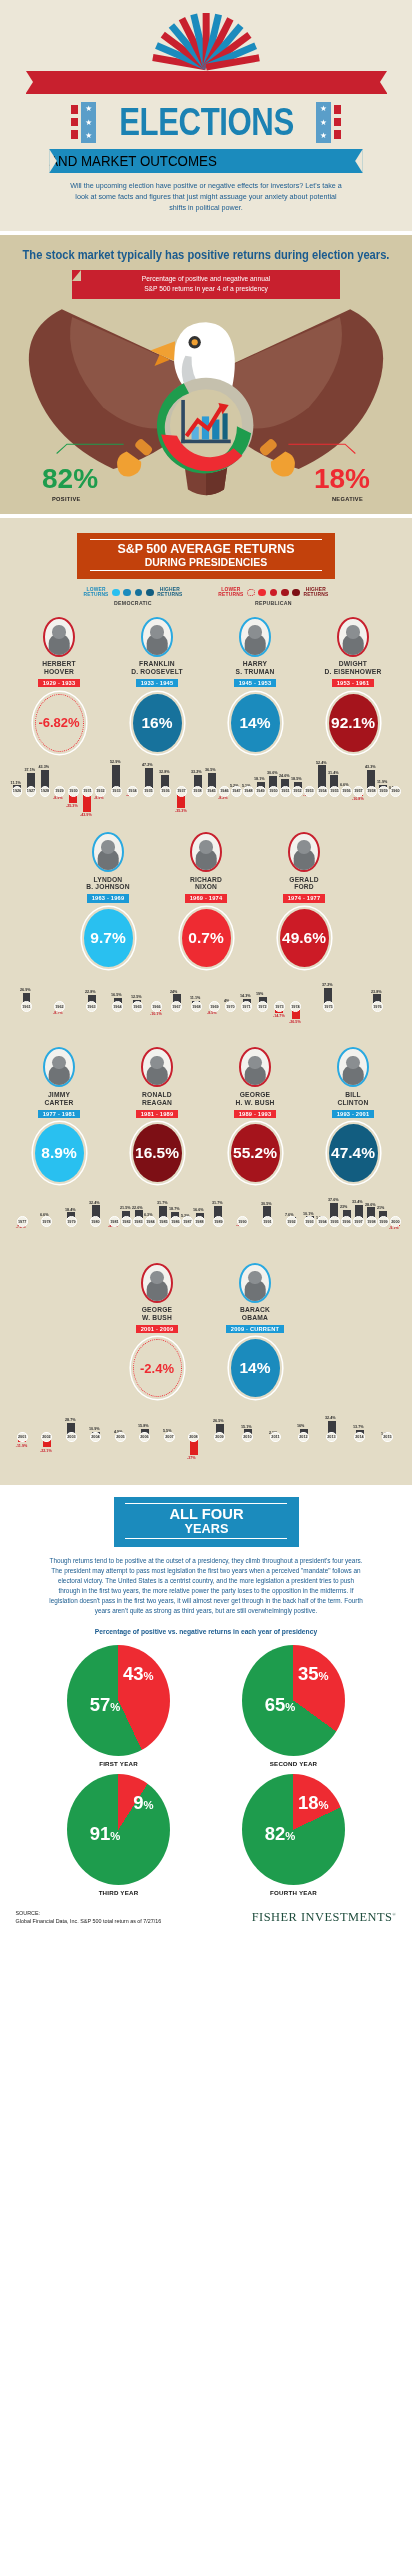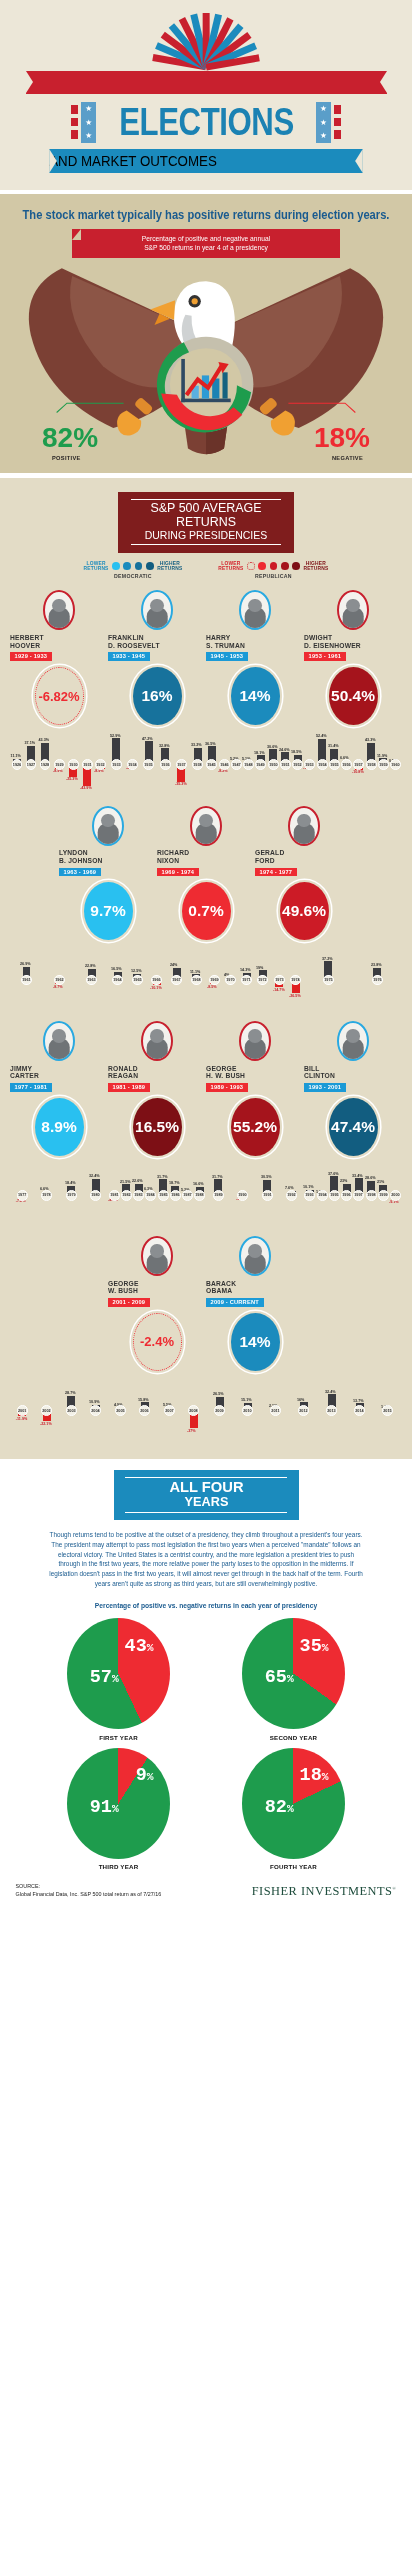--- a/index.html
+++ b/index.html
@@ -71,44 +71,44 @@
      border-width:0 9.3px 11.3px 0; border-color:transparent transparent transparent #d2c8a6;}
 
   .eagle-stage { position:relative; height:206px; }
   .badge-num { position:absolute; top:164px; font-size:28px; font-weight:bold;
                font-family:"Liberation Sans Narrow","Liberation Sans",sans-serif; }
   .badge-lab { position:absolute; top:197px; font-size:5.7px; font-weight:bold; color:#231f20;
                letter-spacing:0.3px; }
 
   
   .banner {
-    position:relative; width:176px; margin:9.3px auto 0; background:#7f1d1d; color:#fff;
+    position:relative; width:258px; margin:9.3px auto 0; background:#c2410c; color:#fff;
     text-align:center; padding:5.2px 0 6.2px;
-    font-family:"Liberation Sans Narrow","Liberation Sans",sans-serif; font-weight:normal;
+    font-family:"Liberation Sans Narrow","Liberation Sans",sans-serif; font-weight:bold;
   }
   .banner .l1 { font-size:13.4px; line-height:1.05; transform:scaleX(.93); }
   .banner .l2 { font-size:11.3px; line-height:1.15; transform:scaleX(.93); }
   .banner hr { border:0; border-top:1px solid #fff; margin:1.5px 13.4px; }
   .banner .tail-l, .banner .tail-r{
     position:absolute; top:11.3px; width:31px; height:29px; background:#17729c; z-index:-1;
   }
   .banner .tail-l{ left:-29px; clip-path: polygon(0 0,100% 0,100% 100%,28% 100%,0 62%); }
   .banner .tail-r{ right:-29px; clip-path: polygon(0 0,100% 0,100% 62%,72% 100%,0 100%); }
 
   
   .legend-row { display:flex; justify-content:center; gap:36px; margin-top:8.2px; }
   .legend { text-align:center; }
   .legend .line { display:flex; align-items:center; gap:3.6px; }
   .legend .lab { font-size:4.9px; font-weight:bold; line-height:1.05; letter-spacing:0.2px; }
   .legend .dot { width:7.7px; height:7.7px; border-radius:50%; }
   .legend .party { font-size:5.2px; font-weight:bold; color:#3b3b3b; margin-top:2.1px; letter-spacing:0.3px; }
 
   
   .prow { display:flex; justify-content:center; gap:0px; margin-top:11.3px; }
-  .pcell { width:98px; text-align:left; position:relative; }
+  .pcell { width:98px; text-align:center; position:relative; }
   .pface {
     width:32px; height:40px; border-radius:50%; margin:0 auto;
     border:2.1px solid #c8202e; background:#f3f2ee; overflow:hidden; position:relative;
   }
   .pface.dem { border-color:#29a9e1; }
   .pface .silhouette{ position:absolute; left:50%; bottom:-3.1px; transform:translateX(-50%);
      width:20.6px; height:24px; background:#6f7376; border-radius:9.3px 9.3px 3.1px 3.1px; }
   .pface .silhouette:before{ content:""; position:absolute; left:50%; top:-8.8px; transform:translateX(-50%);
      width:13.4px; height:13.4px; border-radius:50%; background:#8a8e91; }
   .pname { margin-top:3.6px; font-size:6.7px; font-weight:bold; color:#333;
@@ -144,21 +144,21 @@
   .four-banner .l2{ font-size:13.4px; line-height:1.1; transform:scaleX(.95); }
   .four-banner hr{ border:0; border-top:1px solid #fff; margin:1.5px 11.3px; }
   .four-para { width:319px; margin:9.3px auto 0; text-align:center; color:#1a5b8f;
      font-size:6.4px; line-height:1.55; }
   .four-sub { width:242px; margin:11.3px auto 0; text-align:center; color:#1a5b8f;
      font-size:6.7px; line-height:1.45; font-weight:bold; }
   .pies { display:flex; flex-wrap:wrap; justify-content:center; margin-top:8.2px; }
   .piecell { width:175px; text-align:center; margin-bottom:7.2px; position:relative;}
   .pie { width:103px; height:111px; margin:0 auto; border-radius:50%; position:relative; }
   .pie .plab { position:absolute; color:#fff; font-weight:bold;
-     font-family:Liberation Mono, monospace; }
+     font-family:Liberation Sans, sans-serif; }
   .pie .plab.big { font-size:18.5px; }
   .pie .plab .pc { font-size:11.3px; }
   .pielabel { margin-top:4.1px; font-size:6.2px; font-weight:bold; color:#111; letter-spacing:0.2px; }
 
   .footer { display:flex; justify-content:space-between; align-items:flex-end;
      padding:6.2px 15.5px 8.2px; }
   .src { font-size:5.4px; color:#1a1a1a; line-height:1.45; }
   .fisher { font-family:"Liberation Serif", serif; font-size:12.4px; color:#1f4d3d;
      letter-spacing:0.5px; }
   .fisher sup{ font-size:4.6px; }
@@ -202,20 +202,21 @@
         <span>★</span>
       </div>
     <div class="stripes">
         <b></b>
         <b></b>
         <b></b>
       </div>
   </div>
 
   <div class="ribbon-blue">AND MARKET OUTCOMES</div>
+  <div class="hero-para">Will the upcoming election have positive or negative effects for investors? Let's take a look at some facts and figures that just might assuage your anxiety about potential shifts in political power.</div>
 </div>
 
 <div class="gap-white"></div>
 
 <div class="sec-eagle">
   <div class="eagle-head">The stock market typically has positive returns during election years.</div>
   <div class="eagle-sub">
     <div>Percentage of positive and negative annual</div>
     <div>S&amp;P 500 returns in year 4 of a presidency</div>
   </div>
@@ -316,21 +317,21 @@
             <span class="silhouette"></span>
           </div><div class="pname">HERBERT<br>HOOVER</div><div class="pyears ">1929 - 1933</div><div class="pbubble empty">-6.82%</div></div>
         <div class="pcell"><div class="pface dem">
             <span class="silhouette"></span>
           </div><div class="pname">FRANKLIN<br>D. ROOSEVELT</div><div class="pyears dem">1933 - 1945</div><div class="pbubble" style="background:#17729c">16%</div></div>
         <div class="pcell"><div class="pface dem">
             <span class="silhouette"></span>
           </div><div class="pname">HARRY<br>S. TRUMAN</div><div class="pyears dem">1945 - 1953</div><div class="pbubble" style="background:#1b8bbd">14%</div></div>
         <div class="pcell"><div class="pface ">
             <span class="silhouette"></span>
-          </div><div class="pname">DWIGHT<br>D. EISENHOWER</div><div class="pyears ">1953 - 1961</div><div class="pbubble" style="background:#a5141c">50.4%</div></div>
+          </div><div class="pname">DWIGHT<br>D. EISENHOWER</div><div class="pyears ">1953 - 1961</div><div class="pbubble" style="background:#a5141c">92.1%</div></div>
       </div>
       <div class="mini" style="width: 392px; margin: 7.2px auto 3.1px;">
         <div class="bar" style="left: 3.1px; top: 26.5px; height: 5.4px;"></div>
         <div class="vlab" style="left: 0.6px; top: 22px;">11.1%</div>
         <div class="ytok" style="left: 1.6px;">1926</div>
         <div class="bar" style="left: 17px; top: 13.8px; height: 18px;"></div>
         <div class="vlab" style="left: 14.5px; top: 9.1px;">37.1%</div>
         <div class="ytok" style="left: 15.6px;">1927</div>
         <div class="bar" style="left: 31px; top: 10.7px; height: 21px;"></div>
         <div class="vlab" style="left: 28.5px; top: 6.1px;">43.3%</div>

